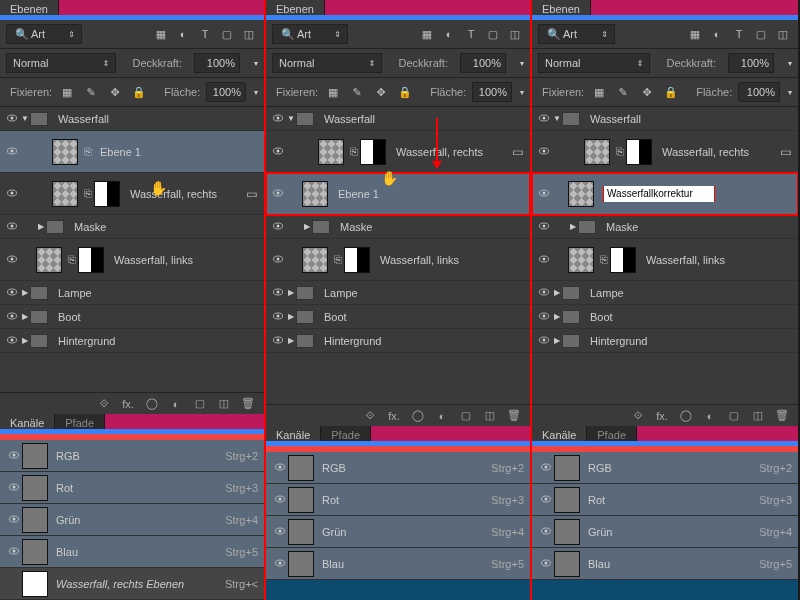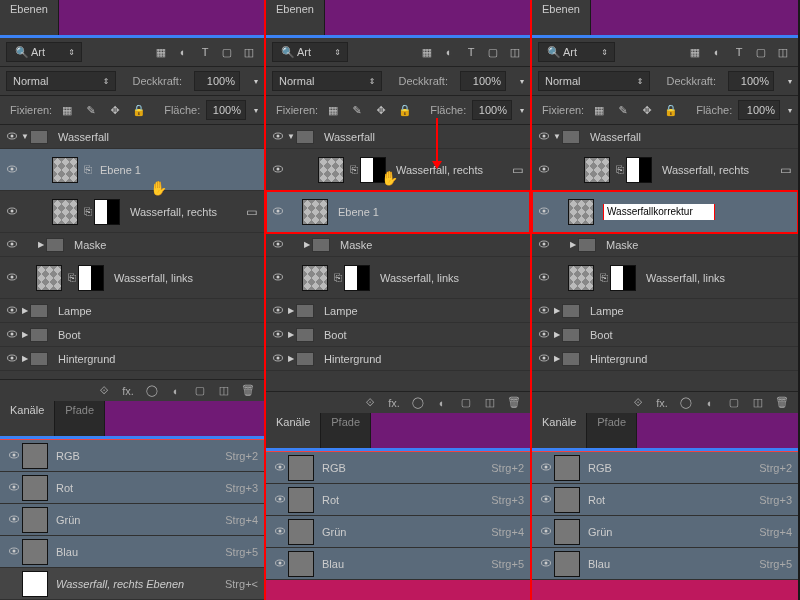--- a/index.html
+++ b/index.html
@@ -1,19 +1,19 @@
 <!DOCTYPE html>
 <html><head>
 <meta charset="utf-8">
 <style>
 *{margin:0;padding:0;box-sizing:border-box;font-family:Tahoma,Arial,sans-serif;font-size:11px;color:#ccc;user-select:none}
 body{background:#1a1a1a;width:800px;height:600px;display:flex;gap:0}
 .panel{width:266px;background:#3a3a3a;display:flex;flex-direction:column;border-right:2px solid red;height:600px}
 .panel:last-child{border-right:none}
-.tab-row{display:flex;background:#701a75;height:38px;border-bottom:3px solid #3b82f6}
+.tab-row{display:flex;background:#be185d;height:20px;border-bottom:5px solid #3b82f6}
 .tab{padding:3px 10px;background:#3a3a3a;border-right:1px solid #1a1a1a}
 .tab.inactive{background:#2a2a2a;color:#888}
 .toolbar{display:flex;align-items:center;padding:4px 6px;gap:4px;background:#3a3a3a;border-bottom:1px solid #222}
 .filter-select{display:flex;align-items:center;background:#2e2e2e;border:1px solid #222;padding:2px 6px;height:20px;flex:1;max-width:90px}
 .filter-select .chev{margin-left:auto;font-size:8px}
 .icon-btn{width:18px;height:18px;display:flex;align-items:center;justify-content:center;color:#bbb}
 .opts-row{display:flex;align-items:center;padding:4px 6px;gap:12px;border-bottom:1px solid #222}
 .blend-select{background:#2e2e2e;border:1px solid #222;padding:2px 6px;height:20px;flex:1;display:flex;align-items:center}
 .blend-select .chev{margin-left:auto;font-size:8px}
 .lbl{color:#aaa;margin-left:4px}
@@ -35,21 +35,21 @@
 .folder-icon{width:18px;height:14px;background:#6a6a6a;border:1px solid #333}
 .checkered{background-image:linear-gradient(45deg,#888 25%,transparent 25%),linear-gradient(-45deg,#888 25%,transparent 25%),linear-gradient(45deg,transparent 75%,#888 75%),linear-gradient(-45deg,transparent 75%,#888 75%);background-size:8px 8px;background-color:#bbb}
 .mask-thumb{background:#fff}
 .mask-thumb.black{background:linear-gradient(to right,#fff 50%,#000 50%)}
 .tiny-link{width:12px;text-align:center;font-size:10px}
 .layer-name{flex:1;padding-left:6px;white-space:nowrap;overflow:hidden}
 .rename-input{background:#fff;color:#000;border:none;padding:1px 3px;width:110px;height:16px;font-size:10px;outline:1px solid red}
 .right-ico{width:16px;text-align:center;font-size:12px}
 .bottom-icons{display:flex;justify-content:flex-end;align-items:center;gap:8px;padding:4px 8px;background:#3a3a3a;border-top:1px solid #222;height:22px}
 .bottom-icons .bi{width:16px;height:16px;display:flex;align-items:center;justify-content:center;color:#aaa}
-.channels{background:#be185d;border-top:1px solid #ef4444}
+.channels{background:#0c4a6e;border-top:6px solid #ef4444}
 .chan{display:flex;align-items:center;height:32px;padding:0 6px;background:#5a6a7a;border-bottom:1px solid #303030}
 .chan.dim{background:#454545}
 .chan .thumb{width:26px;height:26px;background:#777;border:1px solid #111;margin-right:8px}
 .chan .cname{flex:1}
 .chan .short{color:#aaa}
 .cursor{position:absolute;pointer-events:none;font-size:14px;color:#fff}
 .arrow-down{position:absolute;width:2px;height:50px;background:red}
 .arrow-down::after{content:"";position:absolute;bottom:-1px;left:-4px;border-left:5px solid transparent;border-right:5px solid transparent;border-top:8px solid red}
 .spacer-layers{height:60px;background:#3a3a3a}
 .spacer-channels{height:20px}

